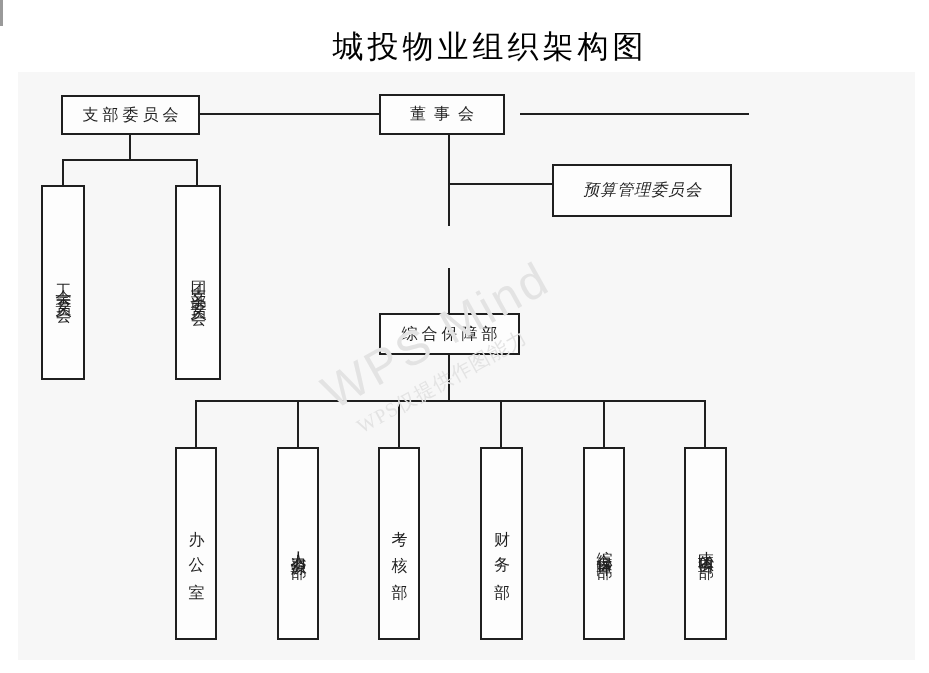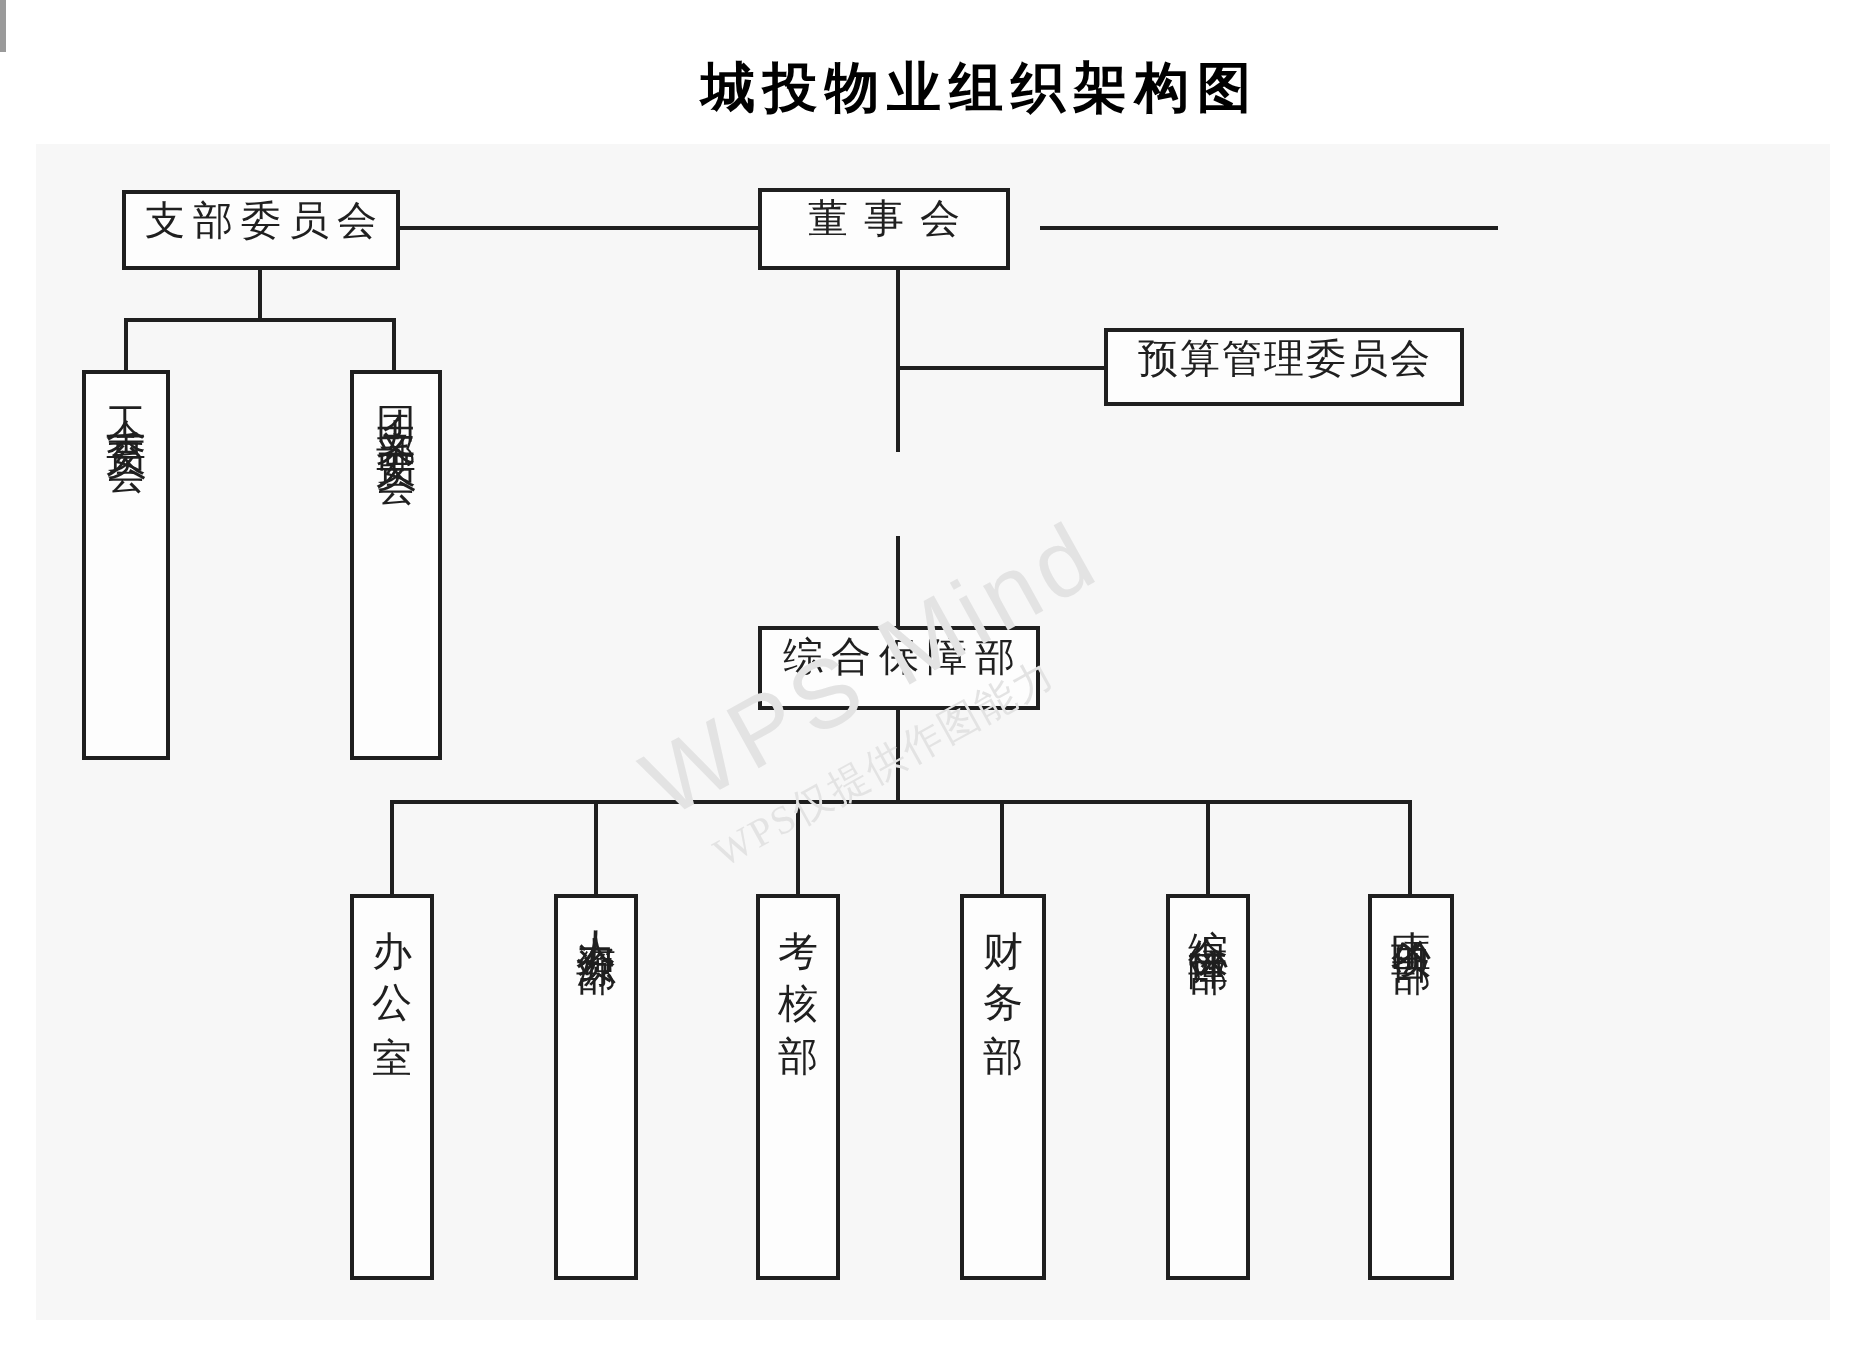--- a/index.html
+++ b/index.html
@@ -8,21 +8,21 @@
     background:#ffffff; overflow:hidden;
     font-family:"Liberation Serif","DejaVu Serif",serif;
     color:#1f1f1f;
   }
   .corner-artifact {
     position:absolute; left:0; top:0; width:3px; height:26px;
     background:#9a9a9a; z-index:4;
   }
   .doc-title {
     position:absolute; left:52px; top:26px; width:876px;
-    text-align:center; font-size:27px; font-weight:bold;
+    text-align:center; font-size:31px; font-weight:normal;
     letter-spacing:4px; color:#000000; z-index:2;
   }
   .canvas {
     position:absolute; left:18px; top:72px; width:897px; height:588px;
     background:var(--canvas-bg,#f7f7f7); z-index:0;
   }
   
   .line { position:absolute; background:var(--line-color,#1f1f1f); z-index:1; }
   .e-branch-board      { left:200px; top:113px; width:179px; height:2px; }
   .e-board-supervisory { left:520px; top:113px; width:229px; height:2px; }
@@ -39,38 +39,38 @@
   .e-stub-hr           { left:297px; top:400px; width:2px; height:47px; }
   .e-stub-assessment   { left:398px; top:400px; width:2px; height:47px; }
   .e-stub-finance      { left:500px; top:400px; width:2px; height:47px; }
   .e-stub-support      { left:603px; top:400px; width:2px; height:47px; }
   .e-stub-community    { left:704px; top:400px; width:2px; height:47px; }
   
   .node {
     position:absolute; box-sizing:border-box;
     background:var(--box-bg,#fdfdfd);
     border:2px solid var(--line-color,#1f1f1f);
-    display:flex; align-items:flex-start; justify-content:center;
-    z-index:2; font-size:20px;
+    display:flex; align-items:center; justify-content:center;
+    z-index:2; font-size:16px;
   }
   .lbl { white-space:nowrap; }
   
   .ls-wide .lbl { letter-spacing:8px; margin-right:-8px; }
   .ls-med  .lbl { letter-spacing:4px; margin-right:-4px; }
   .ls-sm   .lbl { letter-spacing:1px; margin-right:-1px; }
   
   .v .lbl { writing-mode:vertical-rl; text-orientation:upright; }
   .v-loose .lbl { letter-spacing:26px; margin-bottom:-26px; }
   .v-mid   .lbl { letter-spacing:6px;  margin-bottom:-6px; }
   .v-tight .lbl { letter-spacing:3px;  margin-bottom:-3px; }
 
   #n-branch-committee        { left:61px;  top:95px;  width:139px; height:40px; }
   #n-board                   { left:379px; top:94px;  width:126px; height:41px; }
   #n-supervisory-board       { left:749px; top:95px;  width:141px; height:42px; border-width:3px; }
-  #n-budget-committee        { left:552px; top:164px; width:180px; height:39px; }
+  #n-budget-committee        { left:552px; top:164px; width:180px; height:53px;font-style:italic; }
   #n-general-manager         { left:380px; top:226px; width:140px; height:42px; }
   #n-deputy-general-manager  { left:379px; top:313px; width:141px; height:42px; }
   #n-union-committee         { left:41px;  top:185px; width:44px;  height:195px; }
   #n-youth-league-committee  { left:175px; top:185px; width:46px;  height:195px; }
   #n-office                  { left:175px; top:447px; width:42px;  height:193px; }
   #n-hr-dept                 { left:277px; top:447px; width:42px;  height:193px; }
   #n-assessment-dept         { left:378px; top:447px; width:42px;  height:193px; }
   #n-finance-dept            { left:480px; top:447px; width:43px;  height:193px; }
   #n-support-dept            { left:583px; top:447px; width:42px;  height:193px; }
   #n-community-project-dept  { left:684px; top:447px; width:43px;  height:193px; }

